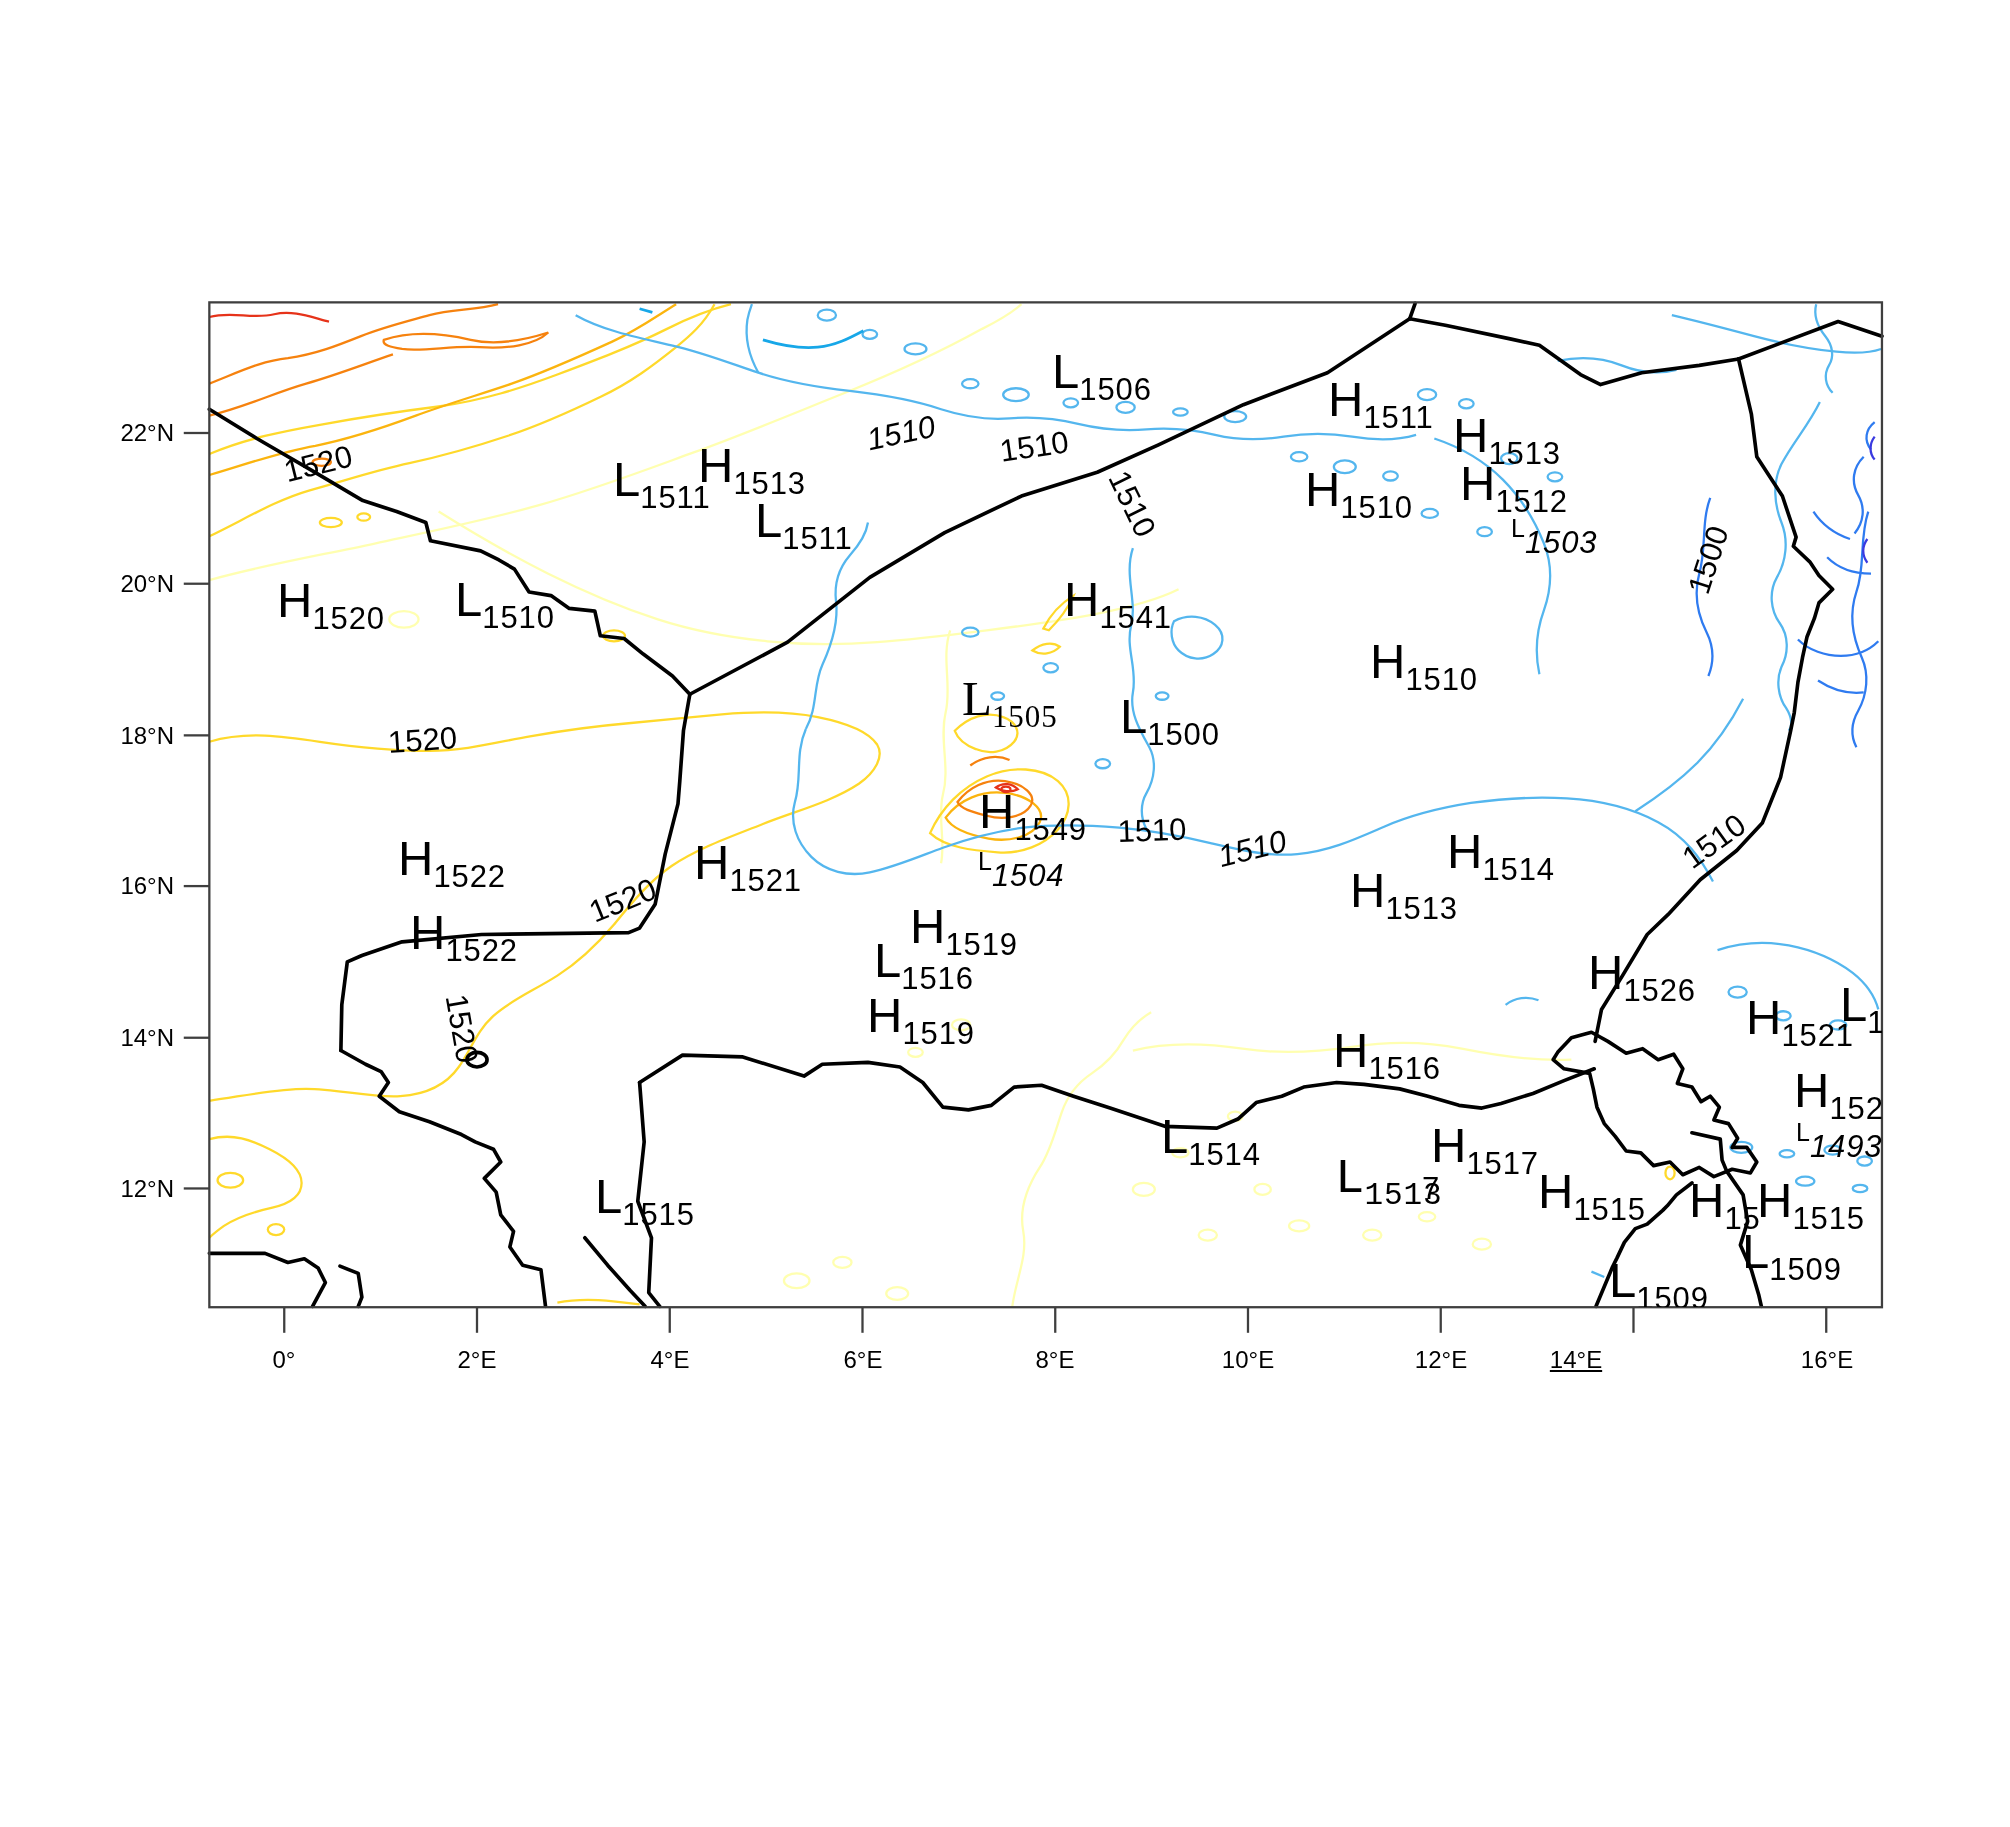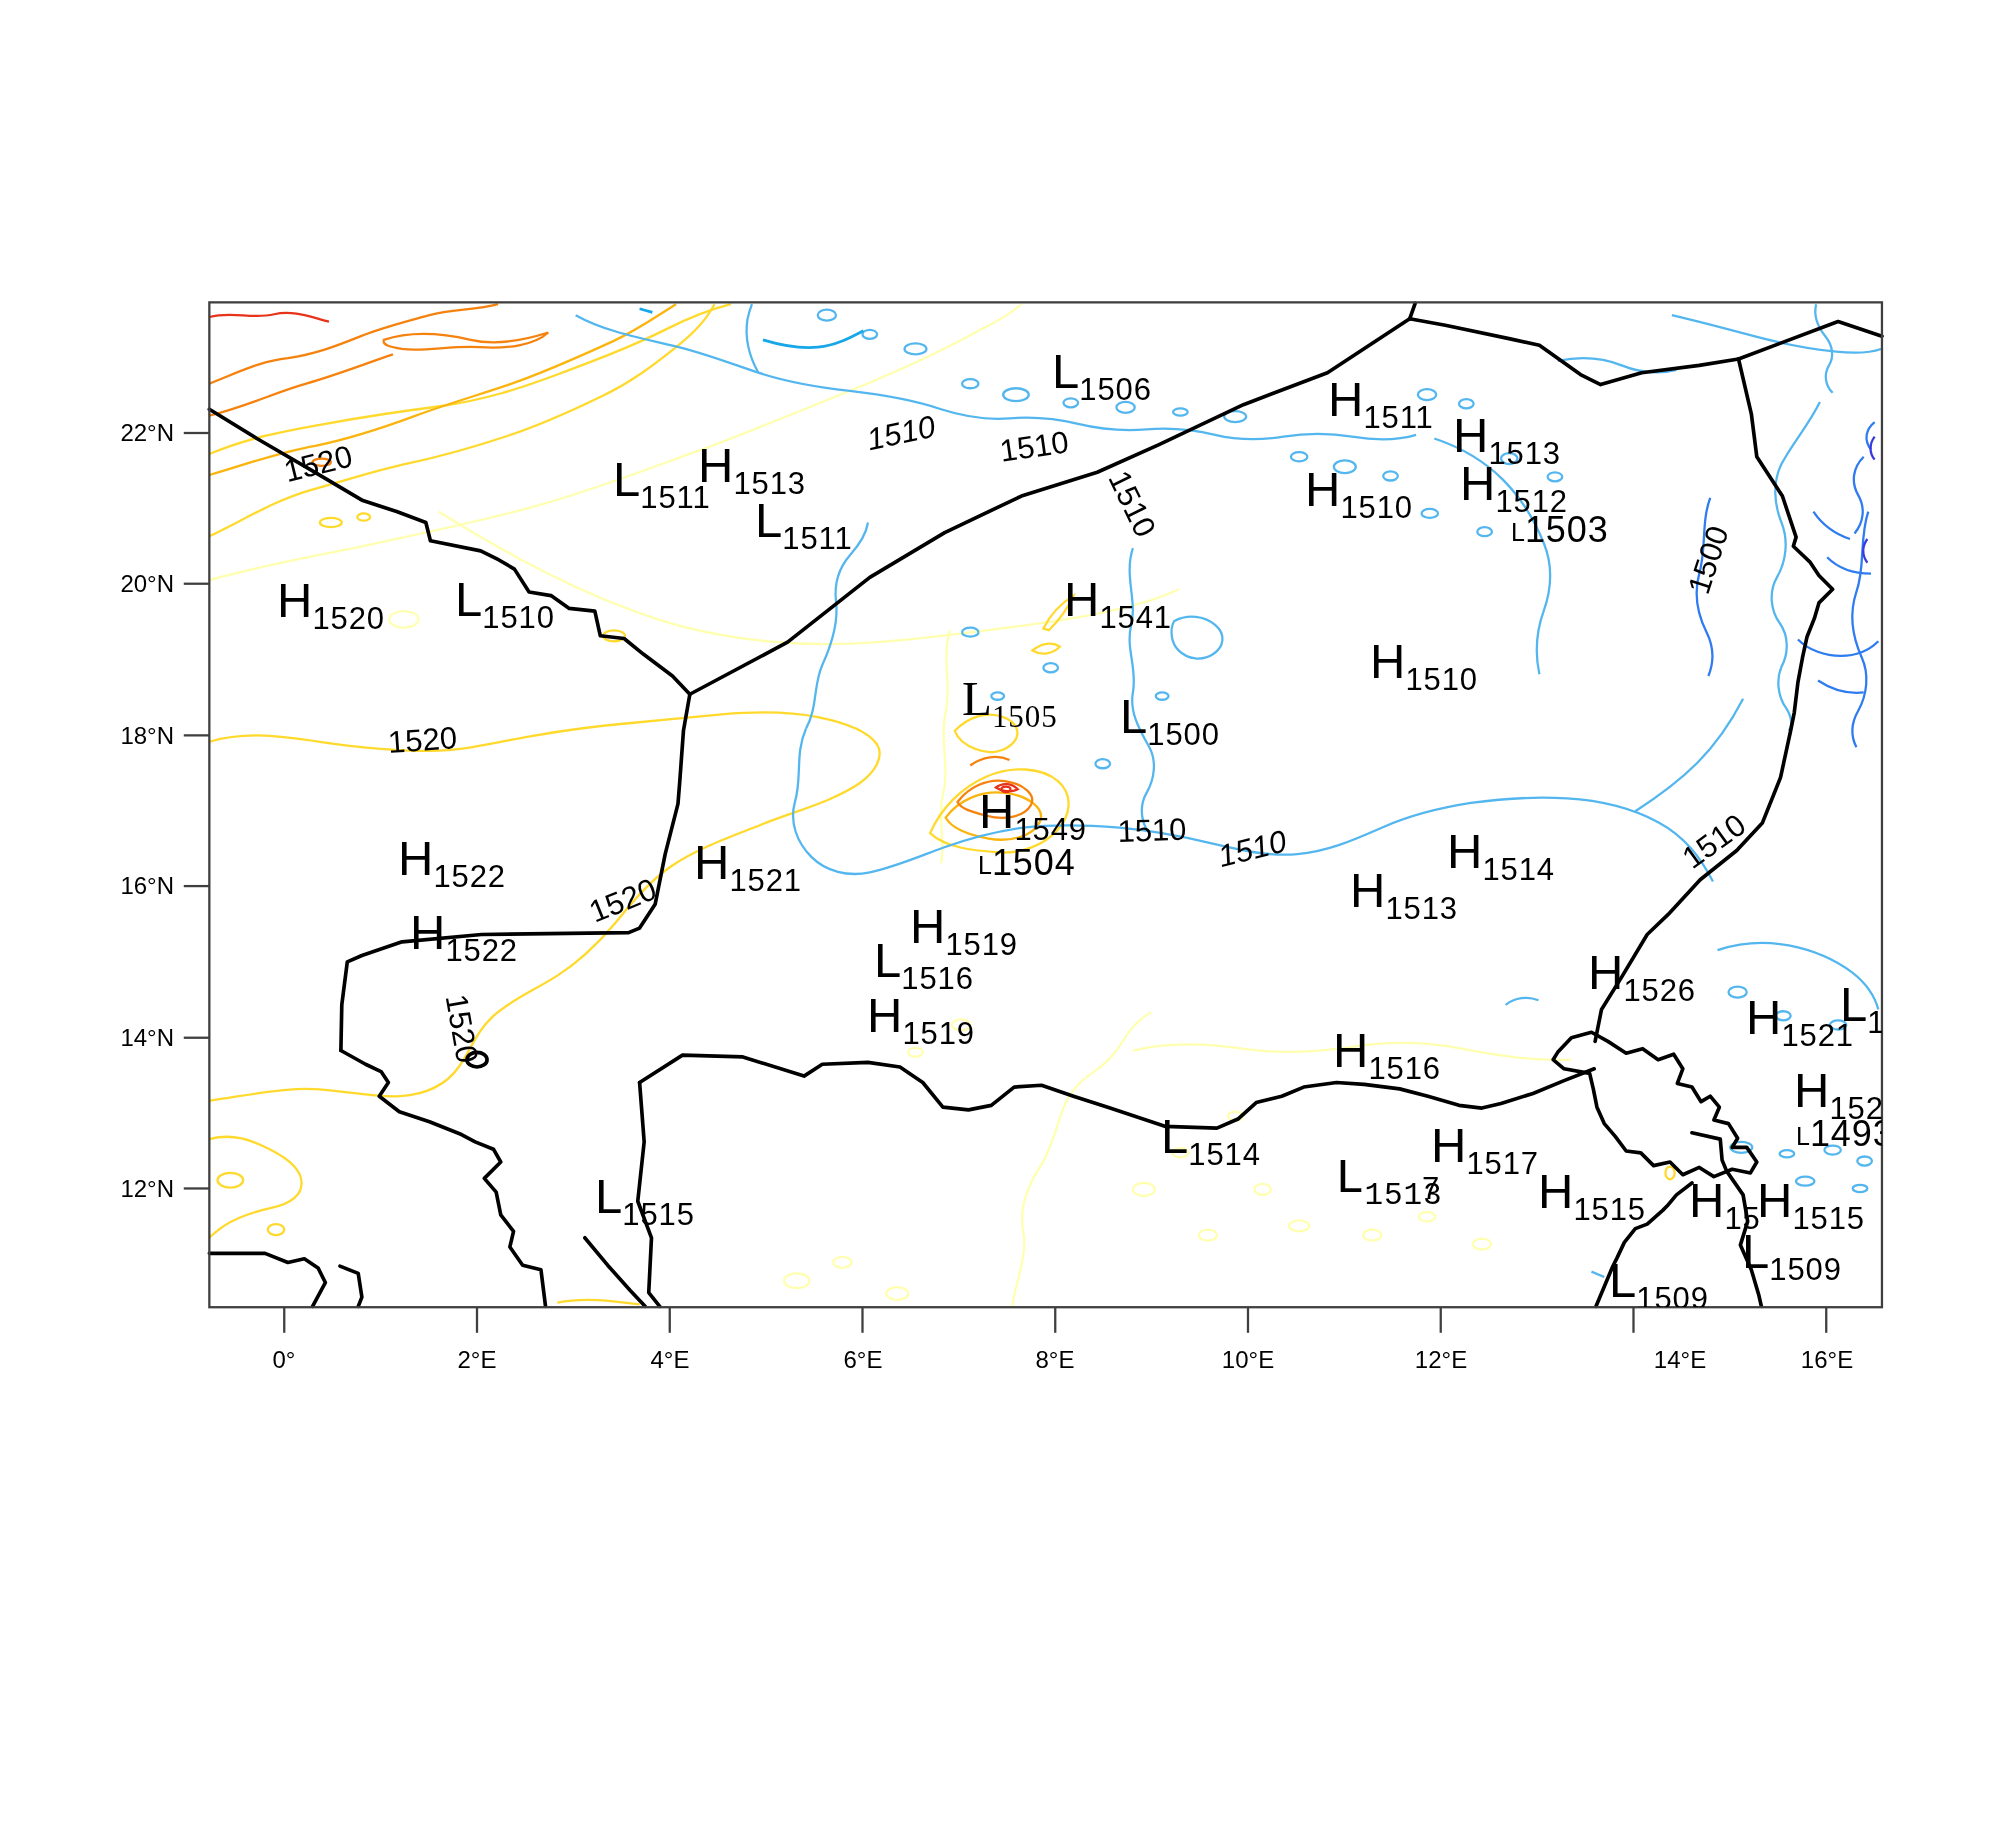--- a/index.html
+++ b/index.html
@@ -31,21 +31,21 @@
     transform-origin:0 0;margin-top:-3.7px;line-height:1;
   }
   .clabel.it{font-style:italic;}
   .center{
     position:absolute;color:#000;white-space:nowrap;line-height:1;margin-top:-5.5px;
   }
   .center .big{font-size:49px;display:inline-block;}
   .center .val{font-size:31px;display:inline-block;position:relative;top:12px;letter-spacing:0.9px;}
   .center.small{margin-top:-2.7px;}
   .center.small .big{font-size:25px;}
-  .center.small .val{font-size:36px;top:1px;}
+  .center.small .val{font-size:31px;top:16px;font-style:italic;}
 </style>
 </head>
 <body>
 
 <div class="stage">
 
 
   <svg width="2010" height="1827" viewBox="0 0 2200 2000" fill="none">
 
     <g stroke="#ffffb0" stroke-width="2.5">
@@ -235,21 +235,21 @@
 
   <div class="layer">
 
   <div class="xt" style="left: 284px; top: 1346px;">0°</div>
       <div class="xt" style="left: 477px; top: 1346px;">2°E</div>
       <div class="xt" style="left: 670px; top: 1346px;">4°E</div>
       <div class="xt" style="left: 863px; top: 1346px;">6°E</div>
       <div class="xt" style="left: 1055px; top: 1346px;">8°E</div>
       <div class="xt" style="left: 1248px; top: 1346px;">10°E</div>
       <div class="xt" style="left: 1441px; top: 1346px;">12°E</div>
-      <div class="xt" style="left: 1680px; top: 1346px;">14°E</div>
+      <div class="xt" style="left: 1576px; top: 1346px; text-decoration: underline;">14°E</div>
       <div class="xt" style="left: 1827px; top: 1346px;">16°E</div>
     </div>
 
   <div class="layer clip">
 
   <div class="clabel" style="left: 281px; top: 461px; transform: rotate(-14deg);">1520</div>
       <div class="clabel" style="left: 387px; top: 731px; transform: rotate(-4deg);">1520</div>
       <div class="clabel it" style="left: 864px; top: 429px; transform: rotate(-12deg);">1510</div>
       <div class="clabel" style="left: 998px; top: 440px; transform: rotate(-8deg);">1510</div>
       <div class="clabel" style="left: 1131px; top: 470px; transform: rotate(64deg);">1510</div>

